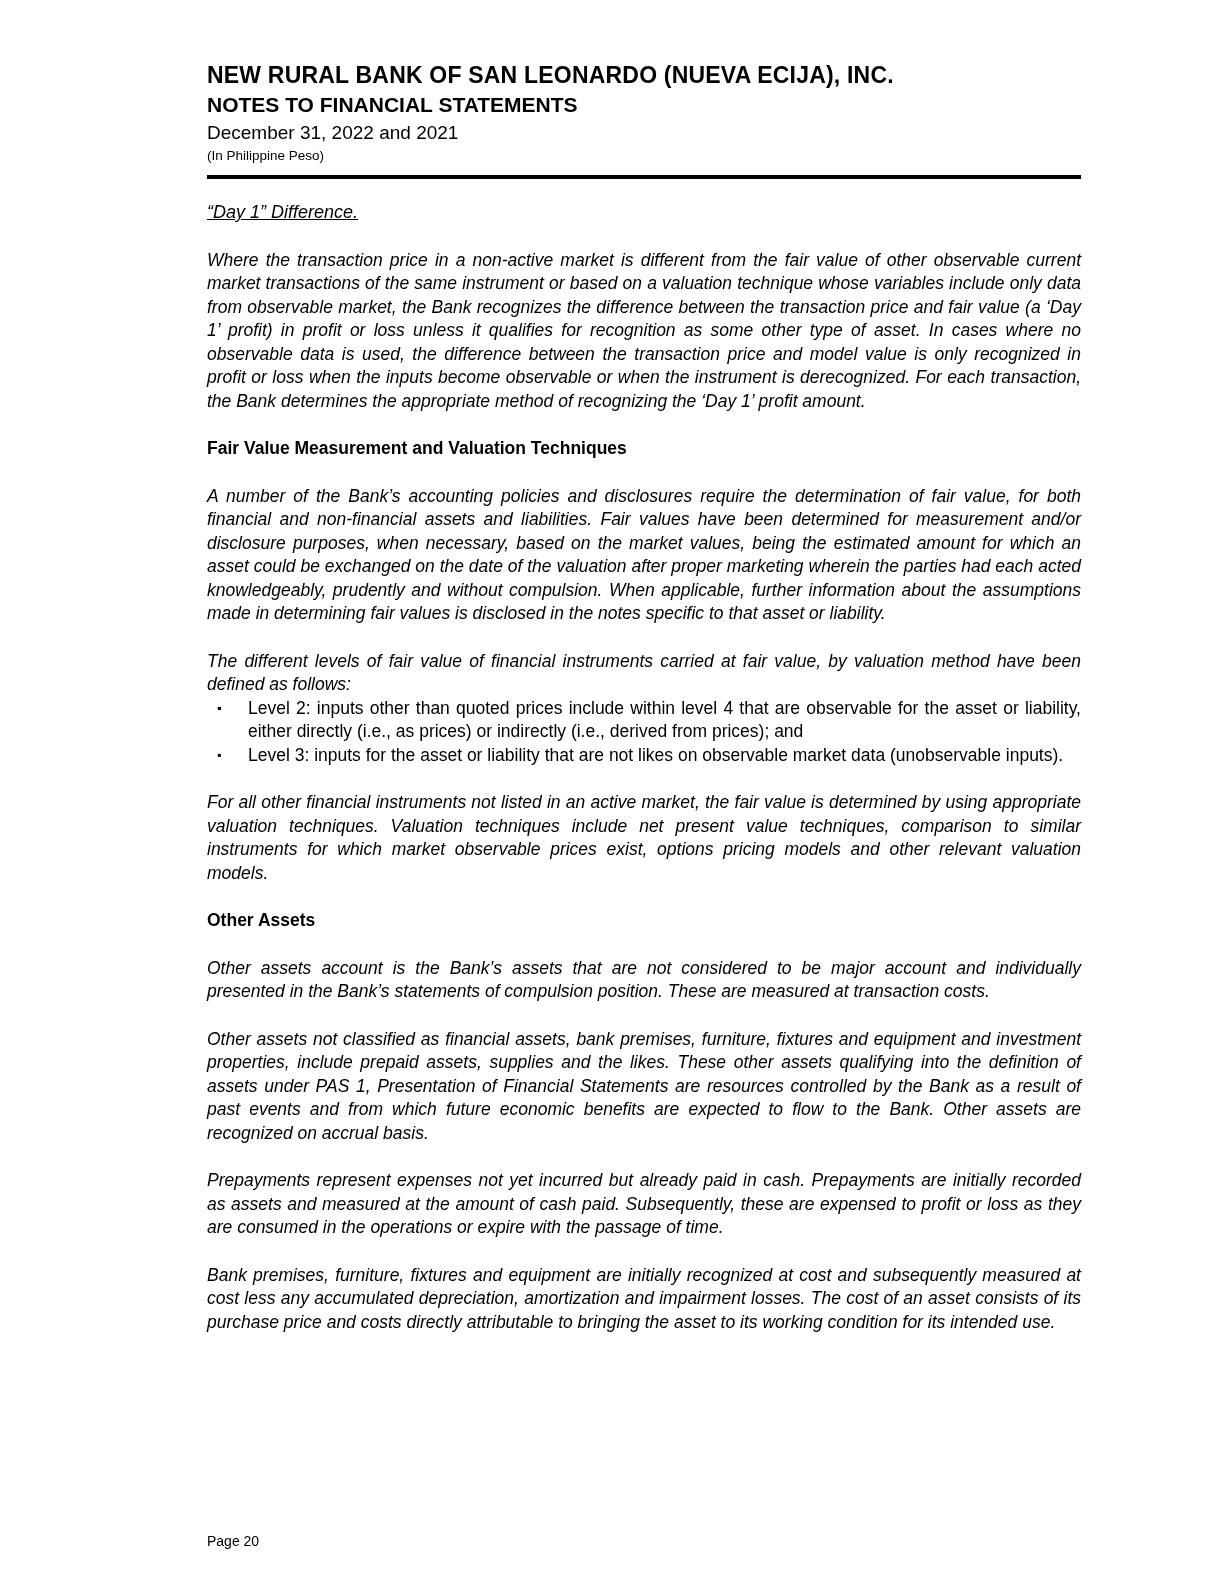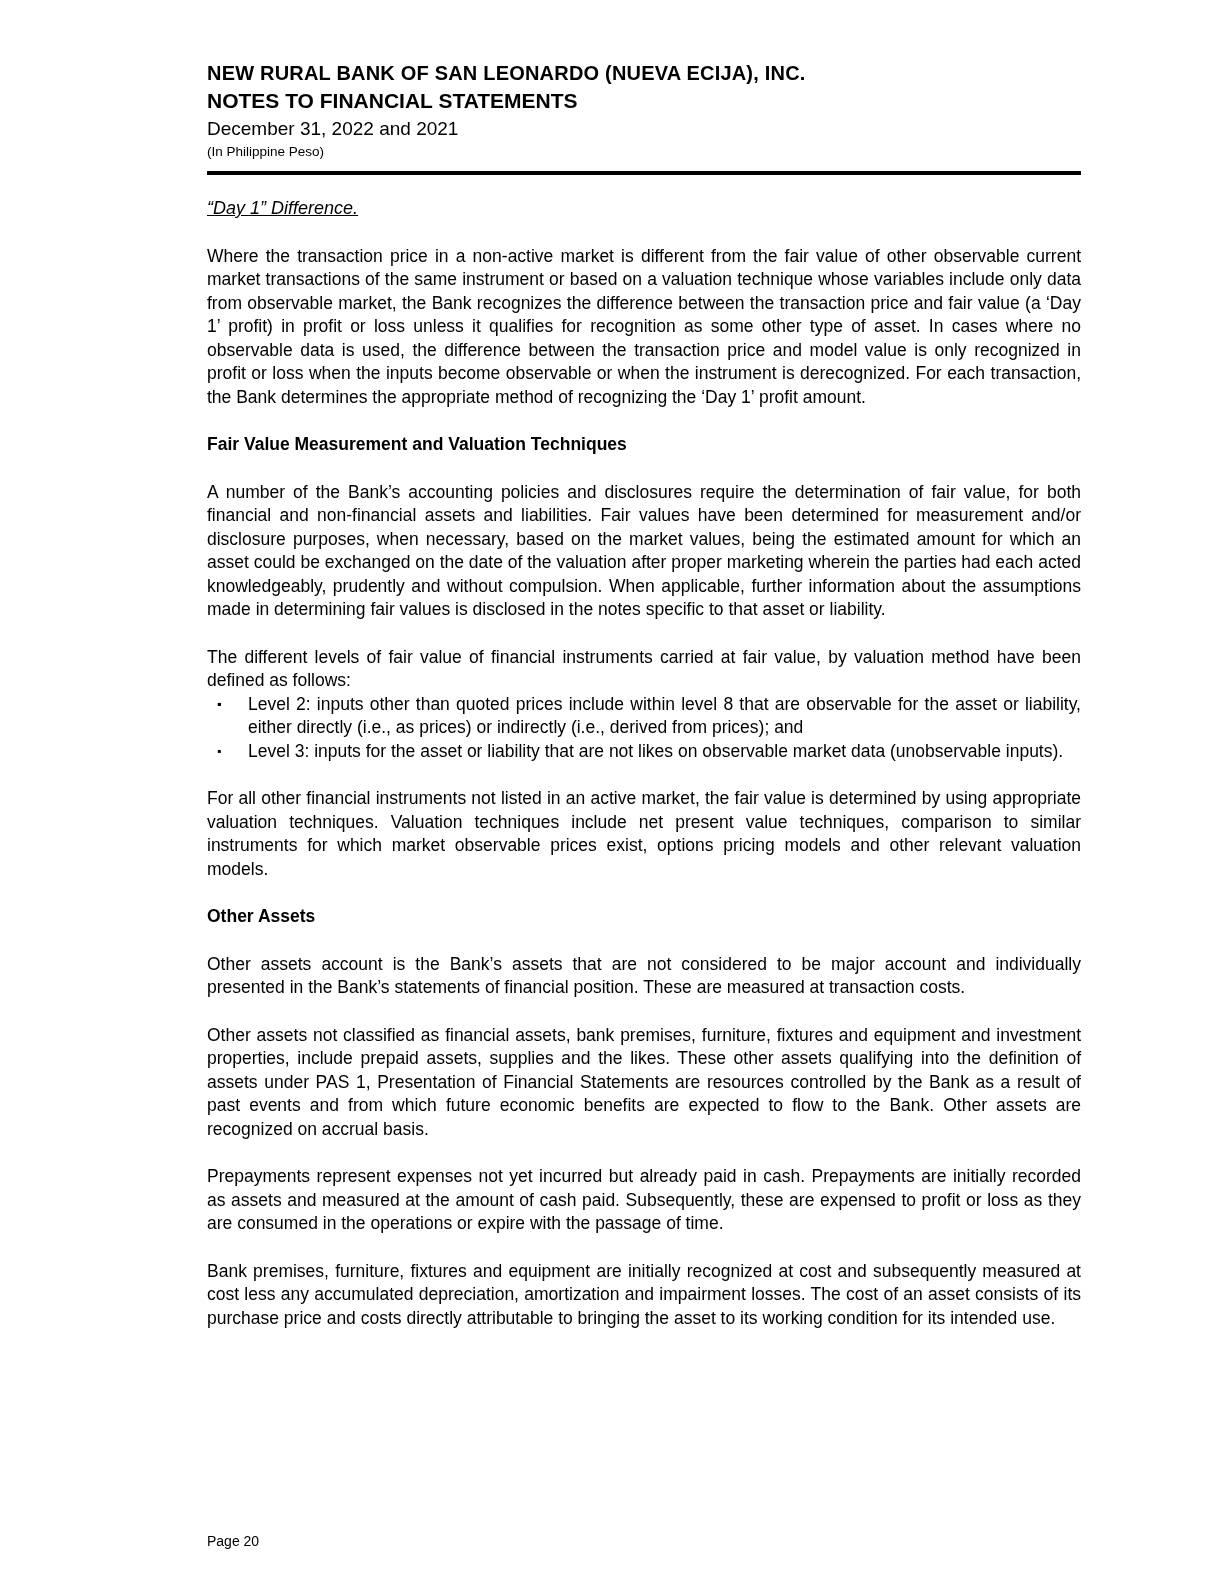--- a/index.html
+++ b/index.html
@@ -15,21 +15,21 @@
     background: #ffffff;
     overflow: hidden;
   }
   .content {
     position: absolute;
     left: 207px;
     top: 62px;
     width: 874px;
   }
   .doc-title {
-    font-size: 20px;
+    font-size: 23px;
     font-weight: bold;
     letter-spacing: 0.2px;
     margin-bottom: 4px;
   }
   .doc-subtitle {
     font-size: 21px;
     font-weight: bold;
     margin-bottom: 5px;
   }
   .doc-dateline {
@@ -49,20 +49,21 @@
   .sections { font-size: 17.5px; line-height: 23.5px; }
   .italic-heading {
     font-style: italic;
     text-decoration: underline;
     font-size: 18px;
     margin-bottom: 24px;
   }
   .paragraph {
     text-align: justify;
     margin-bottom: 24px;
+    font-style: italic;
   }
   .paragraph.tight { margin-bottom: 0; }
   .heading {
     font-weight: bold;
     margin-top: 8px;
     margin-bottom: 24px;
   }
   ul.bullets {
     list-style: none;
     margin: 0 0 24px 0;
@@ -100,26 +101,26 @@
       <hr class="header-rule">
     </header>
     <main class="sections">
         <div class="italic-heading">“Day 1” Difference.</div>
         <div class="paragraph">Where the transaction price in a non-active market is different from the fair value of other observable current market transactions of the same instrument or based on a valuation technique whose variables include only data from observable market, the Bank recognizes the difference between the transaction price and fair value (a ‘Day 1’ profit) in profit or loss unless it qualifies for recognition as some other type of asset. In cases where no observable data is used, the difference between the transaction price and model value is only recognized in profit or loss when the inputs become observable or when the instrument is derecognized. For each transaction, the Bank determines the appropriate method of recognizing the ‘Day 1’ profit amount.</div>
         <div class="heading">Fair Value Measurement and Valuation Techniques</div>
         <div class="paragraph">A number of the Bank’s accounting policies and disclosures require the determination of fair value, for both financial and non-financial assets and liabilities. Fair values have been determined for measurement and/or disclosure purposes, when necessary, based on the market values, being the estimated amount for which an asset could be exchanged on the date of the valuation after proper marketing wherein the parties had each acted knowledgeably, prudently and without compulsion. When applicable, further information about the assumptions made in determining fair values is disclosed in the notes specific to that asset or liability.</div>
         <div class="paragraph tight">The different levels of fair value of financial instruments carried at fair value, by valuation method have been defined as follows:</div>
         <ul class="bullets">
           <li><span class="marker">▪</span></li>
-          <li><span class="marker">▪</span><span>Level 2: inputs other than quoted prices include within level 8 that are observable for the asset or liability, either directly (i.e., as prices) or indirectly (i.e., derived from prices); and</span></li>
+          <li><span class="marker">▪</span><span>Level 2: inputs other than quoted prices include within level 4 that are observable for the asset or liability, either directly (i.e., as prices) or indirectly (i.e., derived from prices); and</span></li>
           <li><span class="marker">▪</span><span>Level 3: inputs for the asset or liability that are not likes on observable market data (unobservable inputs).</span></li>
         </ul>
         <div class="paragraph">For all other financial instruments not listed in an active market, the fair value is determined by using appropriate valuation techniques. Valuation techniques include net present value techniques, comparison to similar instruments for which market observable prices exist, options pricing models and other relevant valuation models.</div>
         <div class="heading">Other Assets</div>
-        <div class="paragraph">Other assets account is the Bank’s assets that are not considered to be major account and individually presented in the Bank’s statements of financial position. These are measured at transaction costs.</div>
+        <div class="paragraph">Other assets account is the Bank’s assets that are not considered to be major account and individually presented in the Bank’s statements of compulsion position. These are measured at transaction costs.</div>
         <div class="paragraph">Other assets not classified as financial assets, bank premises, furniture, fixtures and equipment and investment properties, include prepaid assets, supplies and the likes. These other assets qualifying into the definition of assets under PAS 1, Presentation of Financial Statements are resources controlled by the Bank as a result of past events and from which future economic benefits are expected to flow to the Bank. Other assets are recognized on accrual basis.</div>
         <div class="paragraph">Prepayments represent expenses not yet incurred but already paid in cash. Prepayments are initially recorded as assets and measured at the amount of cash paid. Subsequently, these are expensed to profit or loss as they are consumed in the operations or expire with the passage of time.</div>
         <div class="paragraph">Bank premises, furniture, fixtures and equipment are initially recognized at cost and subsequently measured at cost less any accumulated depreciation, amortization and impairment losses. The cost of an asset consists of its purchase price and costs directly attributable to bringing the asset to its working condition for its intended use.</div>
       </main>
   </div>
   <div class="footer">
     <span>Page 20</span>
   </div>
 </div>
 

